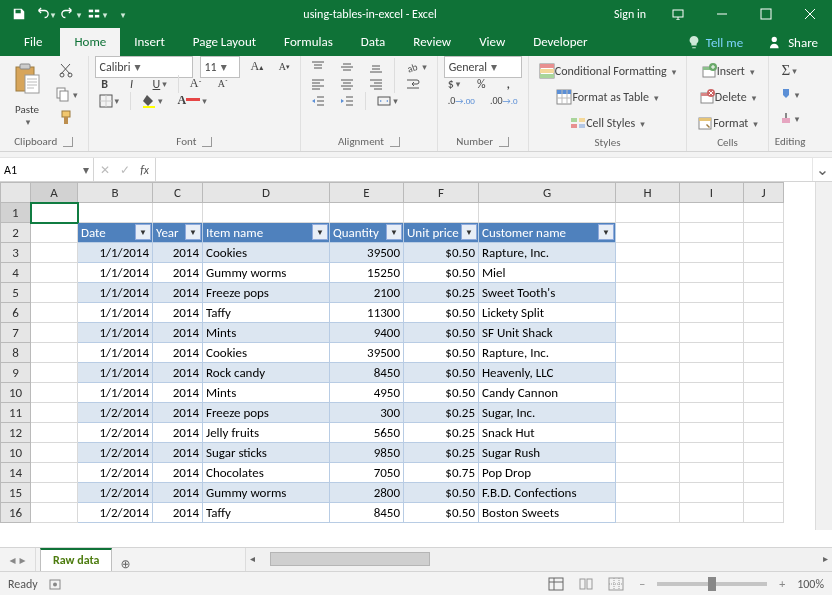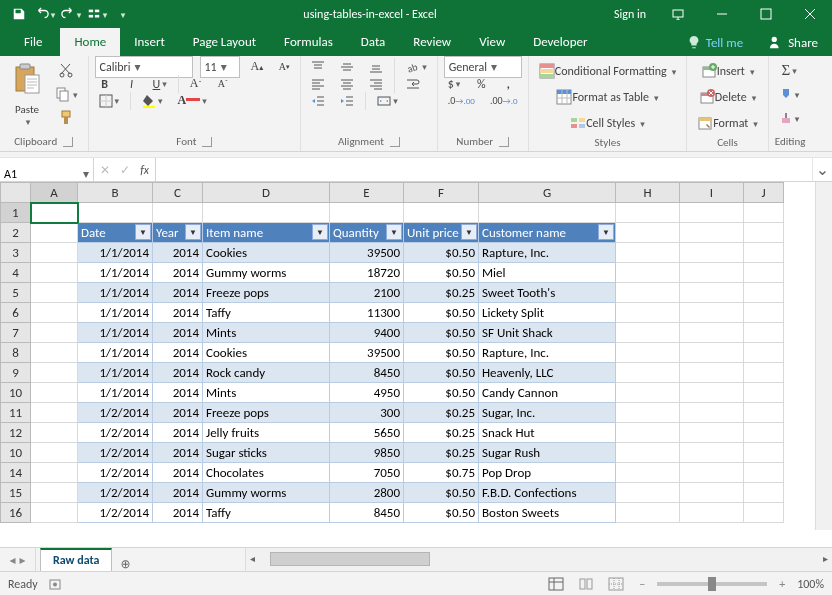--- a/index.html
+++ b/index.html
@@ -36,21 +36,21 @@
 .col{display:flex;flex-direction:column;gap:2px;}
 .row3{display:flex;gap:7px;align-items:center;height:15px;}
 .rbtn{min-width:20px;height:22px;display:flex;align-items:center;justify-content:center;padding:0 3px;border:1px solid transparent;}
 .combo{height:22px;border:1px solid #bfbfbf;background:#fff;display:flex;align-items:center;padding:0 2px 0 4px;font-size:12px;}
 .combo .dd{width:14px;text-align:center;color:#666;}
 .wtext{white-space:nowrap;padding-right:3px;}
 .chev{font-size:9px;color:#666;margin-left:2px;}
 
 
 .fbar-row{height:24px;border-bottom:1px solid #d4d4d4;display:flex;background:#fff;}
-.namebox{width:94px;border-right:1px solid #d4d4d4;display:flex;align-items:flex-end;padding:0 4px;font-size:12px;}
+.namebox{width:94px;border-right:1px solid #d4d4d4;display:flex;align-items:center;padding:0 4px;font-size:12px;}
 .namebox .nb-dd{margin-left:auto;color:#666;}
 .fx-btns{display:flex;align-items:center;padding:0 6px;border-right:1px solid #d4d4d4;gap:10px;color:#bbb;font-size:12px;}
 .fx-input{flex:1;display:flex;align-items:center;padding:0 6px;font-size:12px;}
 .fbar-dd{width:20px;display:flex;align-items:center;justify-content:center;color:#666;border-left:1px solid #e6e6e6;}
 .spacer-row{height:6px;background:#f3f3f3;border-bottom:1px solid #e4e4e4;}
 
 
 .grid-wrap{position:relative;overflow:hidden;height:calc(595px - 28px - 28px - 96px - 6px - 24px - 24px - 24px);}
 .grid{border-collapse:collapse;table-layout:fixed;}
 .grid th,.grid td{border:1px solid #d9d9d9;font-size:13px;height:20px;padding:0 3px;white-space:nowrap;overflow:hidden;}
@@ -67,21 +67,21 @@
 .band1 td.tb{background:#fff !important;}
 td.tb{border-color:#b8cce4 !important;}
 td.num{text-align:right;}
 td.date{text-align:right;}
 .vscroll{position:absolute;right:0;top:0;bottom:17px;width:17px;background:#f1f1f1;border-left:1px solid #dcdcdc;}
 
 
 .sheets{height:24px;background:#f3f3f3;border-top:1px solid #d4d4d4;display:flex;align-items:stretch;font-size:12px;}
 .sheet-nav{width:36px;display:flex;align-items:center;justify-content:center;gap:4px;color:#888;border-right:1px solid #dcdcdc;}
 .sheet-tabs{width:210px;display:flex;align-items:flex-end;padding-left:4px;border-right:1px solid #dcdcdc;}
-.sheet-tab{background:#fff;border:1px solid #bfbfbf;border-bottom:none;padding:3px 12px;border-top:2px solid #0f7237;font-weight:bold;color:#0c4a6e;height:23px;}
+.sheet-tab{background:#fff;border:1px solid #bfbfbf;border-bottom:none;padding:3px 12px;border-top:2px solid #0f7237;font-weight:bold;color:#4d7c0f;height:23px;}
 .sheet-add{width:26px;display:flex;align-items:center;justify-content:center;color:#666;}
 .sheet-scroll{flex:1;position:relative;background:#f1f1f1;}
 .sheet-scroll .thumb{position:absolute;left:24px;top:4px;height:14px;width:160px;background:#cfcfcf;border:1px solid #b5b5b5;}
 .sheet-scroll .arL{position:absolute;left:4px;top:4px;font-size:10px;color:#666;}
 .sheet-scroll .arR{position:absolute;right:4px;top:4px;font-size:10px;color:#666;}
 
 
 .status{height:24px;background:#f3f3f3;border-top:1px solid #d4d4d4;display:flex;align-items:center;font-size:12px;color:#555;padding:0 8px;gap:10px;}
 .status .right{margin-left:auto;display:flex;align-items:center;gap:8px;}
 .viewbtn{width:22px;height:18px;display:flex;align-items:center;justify-content:center;}
@@ -590,21 +590,21 @@
           <td class=""></td>
           <td class=""></td>
           <td class=""></td>
         </tr>
         <tr class="band1">
           <th class="rowhdr">4</th>
           <td class=""></td>
           <td class="tb date">1/1/2014</td>
           <td class="tb num">2014</td>
           <td class="tb">Gummy worms</td>
-          <td class="tb num">18720</td>
+          <td class="tb num">15250</td>
           <td class="tb num">$0.50</td>
           <td class="tb">Miel</td>
           <td class=""></td>
           <td class=""></td>
           <td class=""></td>
         </tr>
         <tr class="band0">
           <th class="rowhdr">5</th>
           <td class=""></td>
           <td class="tb date">1/1/2014</td>

